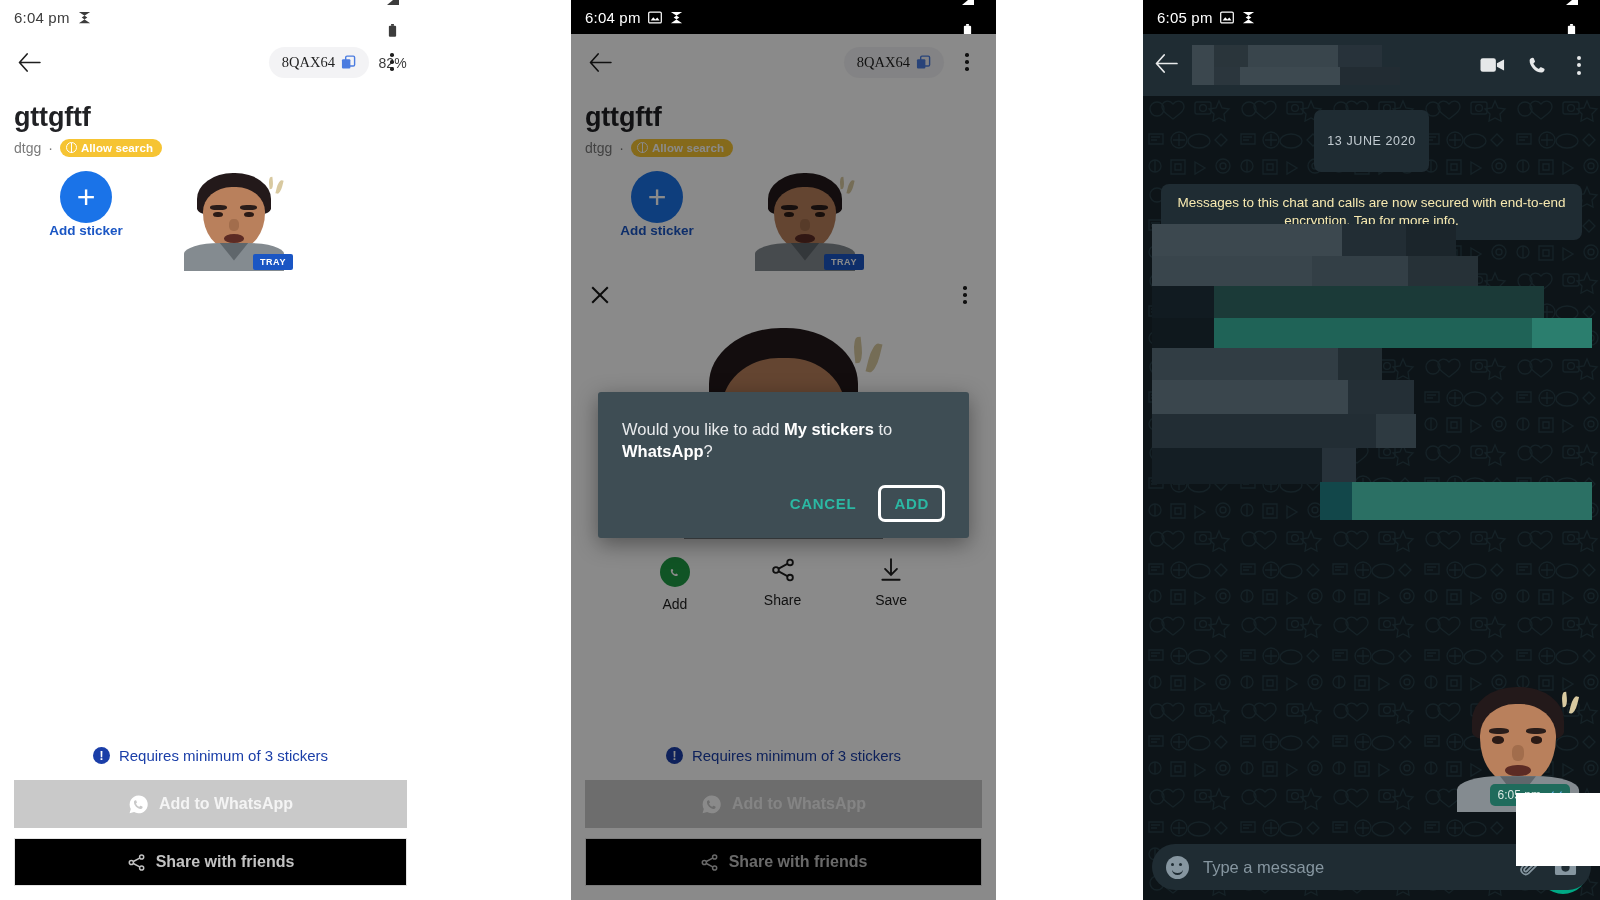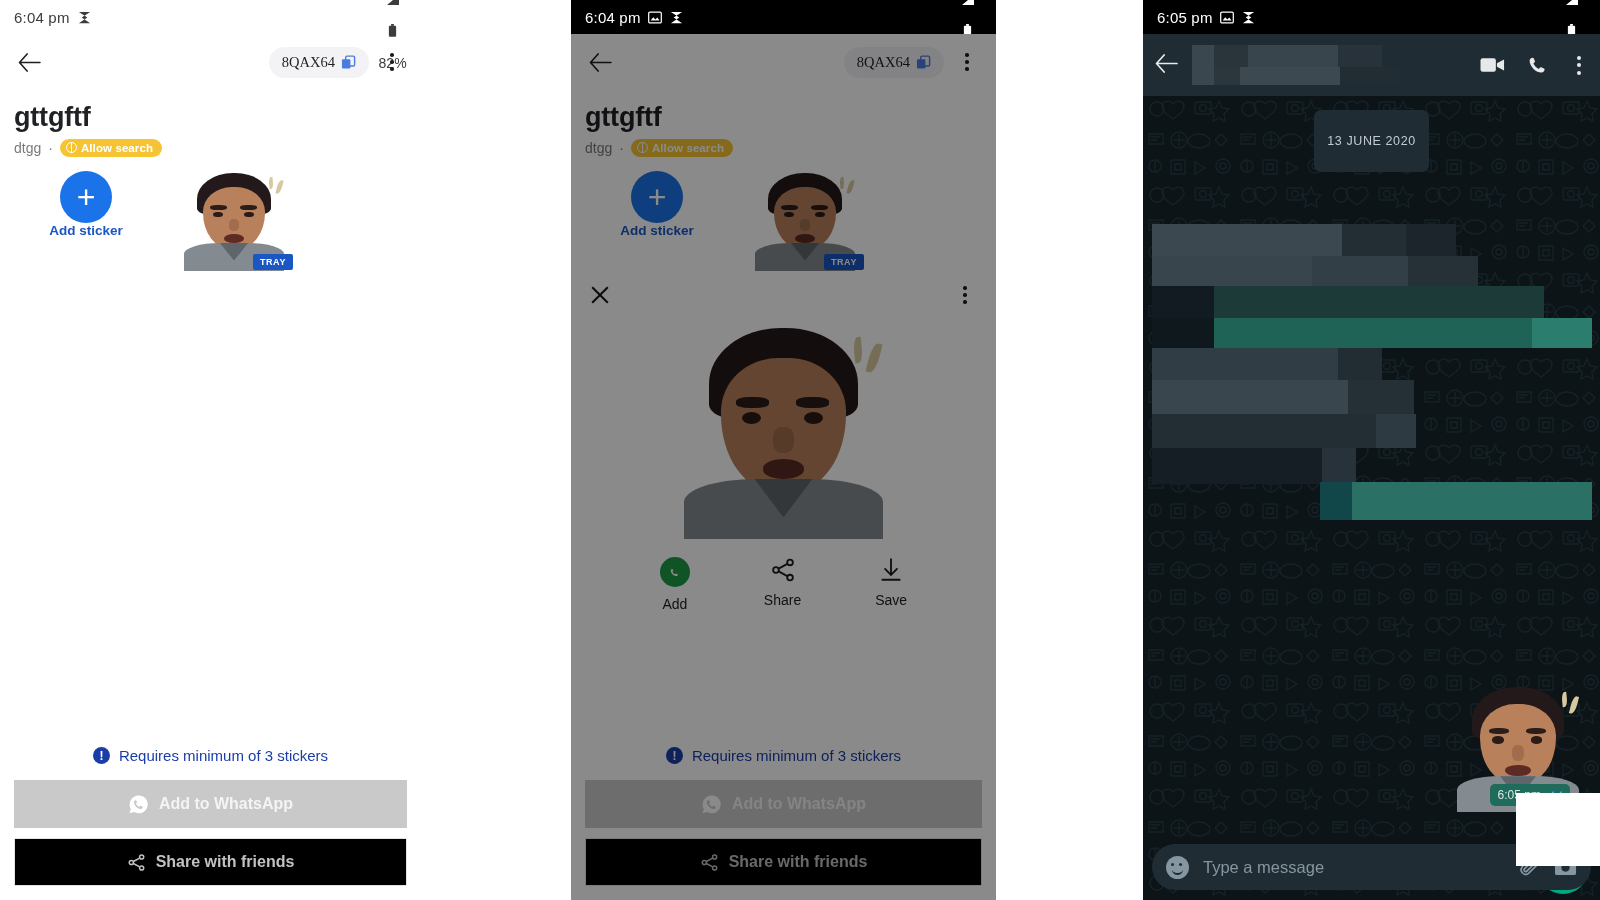--- a/index.html
+++ b/index.html
@@ -458,20 +458,29 @@
               <circle cx="5.5" cy="12" r="2.6"></circle>
               <circle cx="18.5" cy="19" r="2.6"></circle>
               <path d="M8 10.7 16 6.4M8 13.3l8 4.3"></path>
             </svg>
         </span>
         <span>Share with friends</span>
       </div>
     </div>
 
     <div class="scrim" style="top:34px"></div>
+    <div class="dialog">
+      <div class="dtext">
+        <span>Would you like to add </span><b>My stickers</b><span> to </span><b>WhatsApp</b><span>?</span>
+      </div>
+      <div class="dbtns">
+        <div class="dbtn">CANCEL</div>
+        <div class="dbtn hl">ADD</div>
+      </div>
+    </div>
   </div>
 
   <div class="panel" id="panel3">
 
     <div class="statusbar dark">
       <div class="sb-left">
         <span>6:05 pm</span>
         <span class="ico">
           <svg width="14" height="13" viewBox="0 0 16 14">
               <rect x="0.8" y="0.8" width="14.4" height="12.4" rx="1.4" fill="none" stroke="#fff" stroke-width="1.4"></rect>
@@ -564,20 +573,21 @@
               <path d="M52 66l10 6-10 6z"></path>
               <circle cx="80" cy="70" r="7"></circle>
                 <circle cx="80" cy="70" r="3"></circle>
             </g>
           </pattern>
         </defs>
         <rect width="457" height="804" fill="url(#dood)"></rect>
       </svg>
 
       <div class="wa-datechip">13 JUNE 2020</div>
+      <div class="wa-e2e">Messages to this chat and calls are now secured with end-to-end encryption. Tap for more info.</div>
 
       <div style="position:absolute; left:9px; top:128px; width:440px; height:300px;">
         <span class="redact" style="left:0;top:0;width:190px;height:32px;background:#3c484f"></span>
         <span class="redact" style="left:190px;top:0;width:64px;height:32px;background:#222d34"></span>
         <span class="redact" style="left:254px;top:0;width:50px;height:32px;background:#1b252b"></span>
         <span class="redact" style="left:0;top:32px;width:160px;height:30px;background:#39454c"></span>
         <span class="redact" style="left:160px;top:32px;width:96px;height:30px;background:#333f46"></span>
         <span class="redact" style="left:256px;top:32px;width:70px;height:30px;background:#263137"></span>
         <span class="redact" style="left:0;top:62px;width:62px;height:32px;background:#111b21"></span>
         <span class="redact" style="left:62px;top:62px;width:330px;height:32px;background:#1b3a38"></span>

